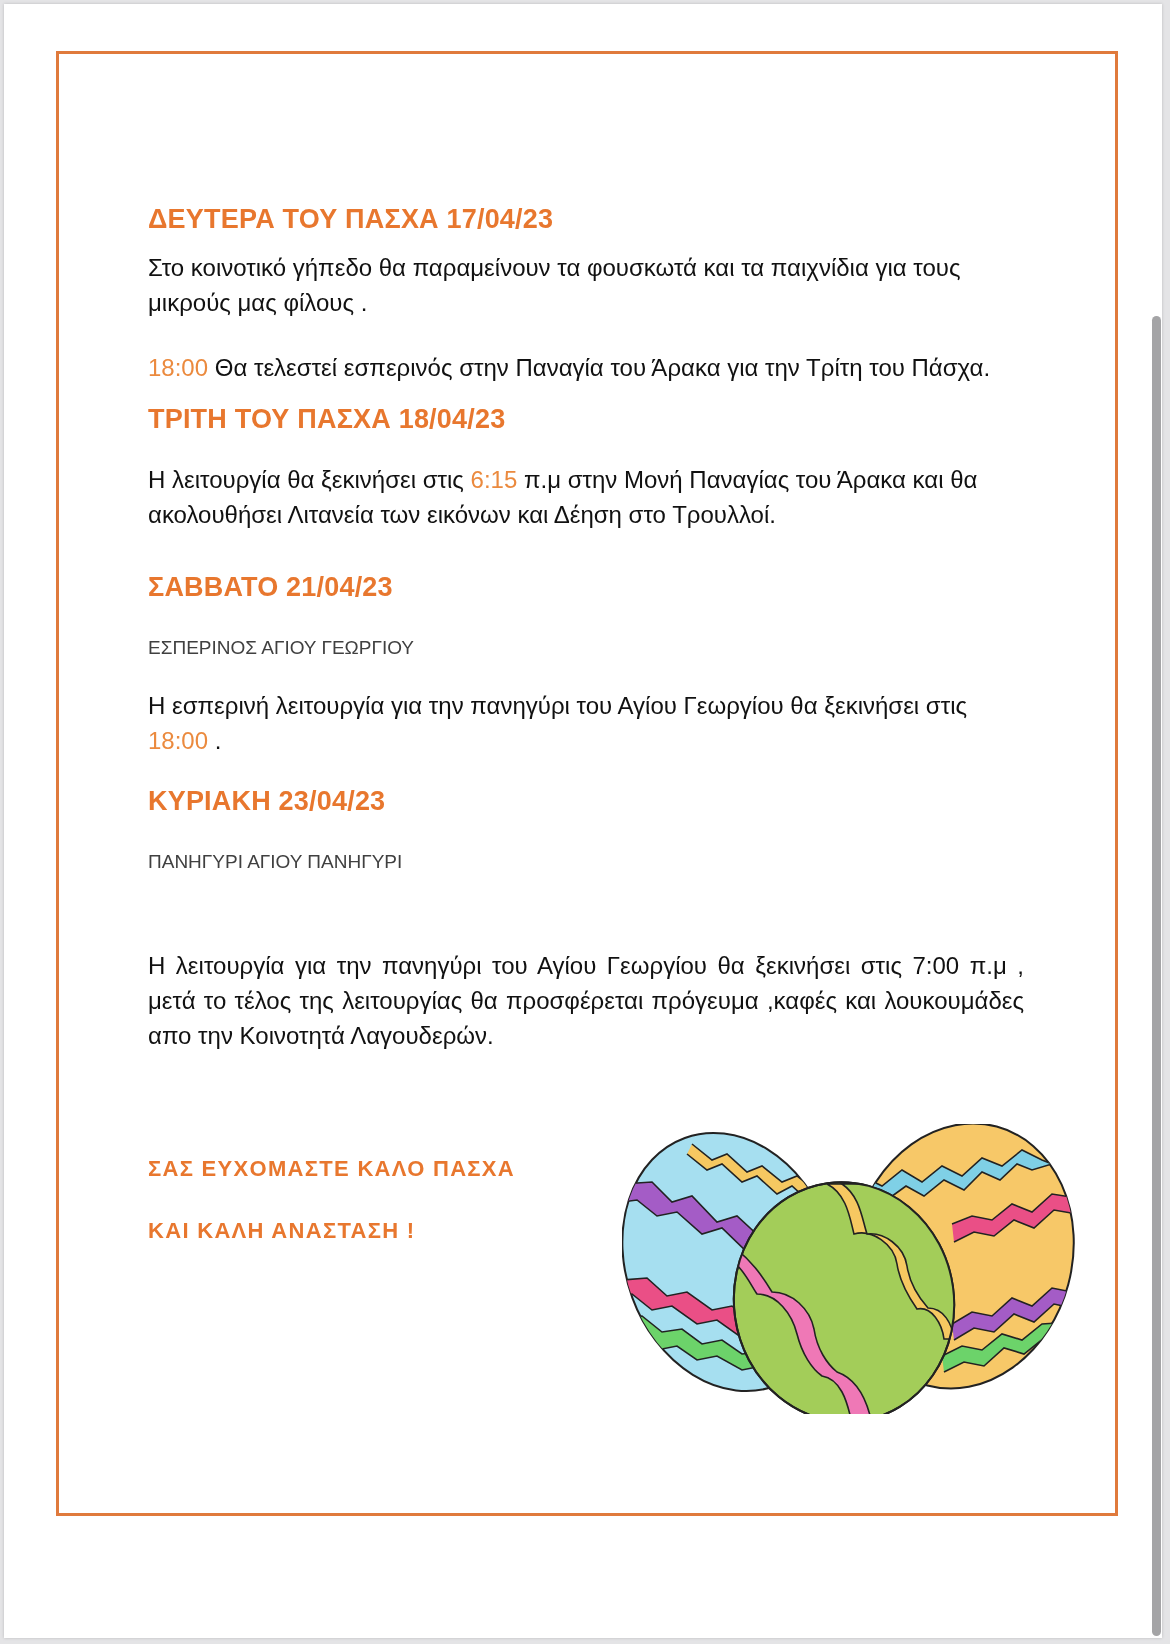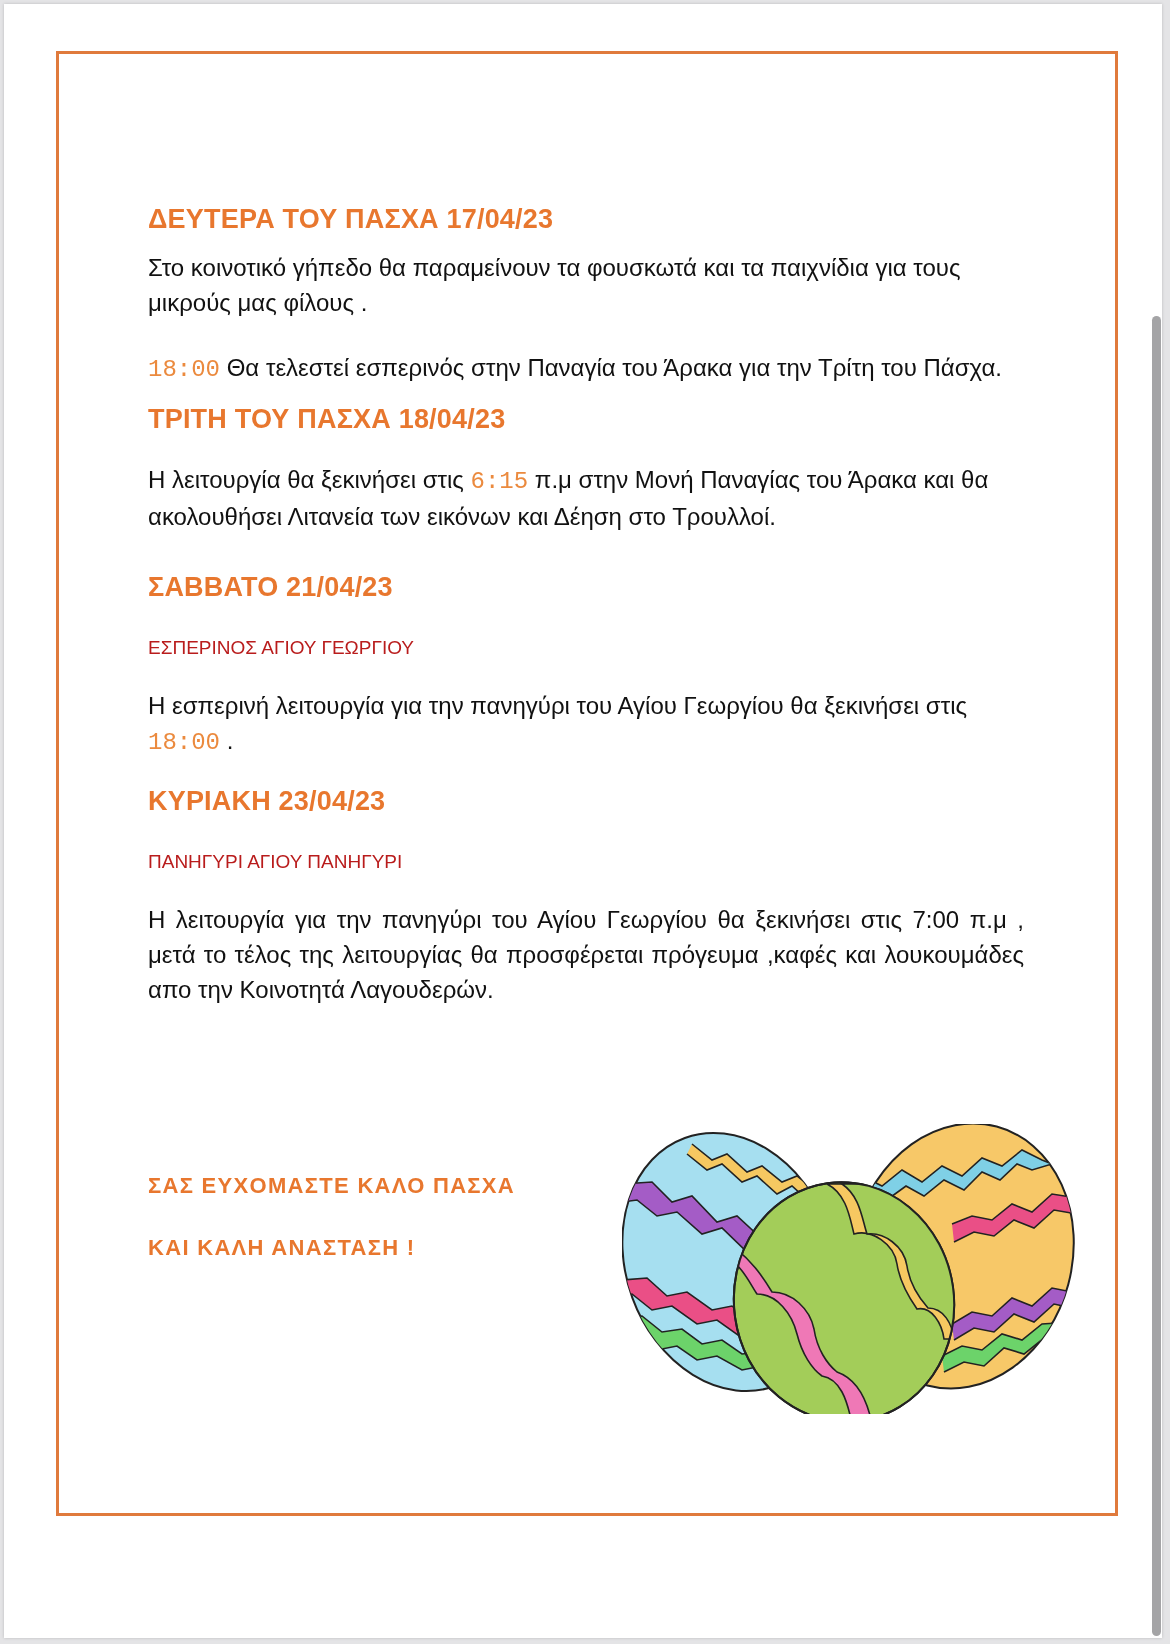--- a/index.html
+++ b/index.html
@@ -26,25 +26,25 @@
   .heading {
     position: absolute; left: 148px;
     color: #e8772e; font-weight: bold; font-size: 27px;
     letter-spacing: 0.2px; white-space: nowrap;
   }
   .para {
     position: absolute; left: 148px; width: 876px;
     color: #111; font-size: 24px; line-height: 35px;
   }
   .para.justify { text-align: justify; text-align-last: left; }
-  .sub { position: absolute; left: 148px; color: #b91c1c; font-size: 19px; white-space: nowrap; }
-  .hl { color: #eb8a3e; font-family: Liberation Mono, monospace; }
+  .sub { position: absolute; left: 148px; color: #404040; font-size: 19px; white-space: nowrap; }
+  .hl { color: #eb8a3e; }
   .greet {
     position: absolute; left: 148px;
-    color: #e8772e; font-weight: bold; font-size: 22px; letter-spacing: 1.3px; white-space: nowrap; margin-top: 17px;
+    color: #e8772e; font-weight: bold; font-size: 22px; letter-spacing: 1.3px; white-space: nowrap;
   }
   .eggs { position: absolute; left: 622px; top: 1124px; width: 460px; height: 290px; }
 </style>
 </head>
 <body>
 
 <div class="page">
   <div class="frame"></div>
 </div>
 <div class="scrollbar"></div>
@@ -55,21 +55,21 @@
 
 <div class="heading" style="top:404px">ΤΡΙΤΗ ΤΟΥ ΠΑΣΧΑ 18/04/23</div>
 <div class="para" style="top:462px"><span>Η λειτουργία θα ξεκινήσει στις </span><span class="hl">6:15</span><span> π.μ στην Μονή Παναγίας του Άρακα και θα ακολουθήσει Λιτανεία των εικόνων και Δέηση στο Τρουλλοί.</span></div>
 
 <div class="heading" style="top:572px">ΣΑΒΒΑΤΟ 21/04/23</div>
 <div class="sub" style="top:637px">ΕΣΠΕΡΙΝΟΣ ΑΓΙΟΥ ΓΕΩΡΓΙΟΥ</div>
 <div class="para" style="top:688px"><span>Η εσπερινή λειτουργία για την πανηγύρι του Αγίου Γεωργίου θα ξεκινήσει στις </span><span class="hl">18:00</span><span> .</span></div>
 
 <div class="heading" style="top:786px">ΚΥΡΙΑΚΗ 23/04/23</div>
 <div class="sub" style="top:851px">ΠΑΝΗΓΥΡΙ ΑΓΙΟΥ ΠΑΝΗΓΥΡΙ</div>
-<div class="para justify" style="top:902px">Η λειτουργία για την πανηγύρι του Αγίου Γεωργίου θα ξεκινήσει στις 7:00 π.μ , μετά το τέλος της λειτουργίας θα προσφέρεται πρόγευμα ,καφές και λουκουμάδες απο την Κοινοτητά Λαγουδερών.</div>
+<div class="para justify" style="top:948px">Η λειτουργία για την πανηγύρι του Αγίου Γεωργίου θα ξεκινήσει στις 7:00 π.μ , μετά το τέλος της λειτουργίας θα προσφέρεται πρόγευμα ,καφές και λουκουμάδες απο την Κοινοτητά Λαγουδερών.</div>
 
 <div class="greet" style="top:1156px">ΣΑΣ ΕΥΧΟΜΑΣΤΕ ΚΑΛΟ ΠΑΣΧΑ</div>
 <div class="greet" style="top:1218px">ΚΑΙ ΚΑΛΗ ΑΝΑΣΤΑΣΗ !</div>
 
 <svg class="eggs" viewBox="0 0 460 290">
   <defs>
     <clipPath id="clipBlue">
         <ellipse cx="108" cy="138" rx="104" ry="132" transform="rotate(-20 108 138)"></ellipse>
       </clipPath>
     <clipPath id="clipOrange">

